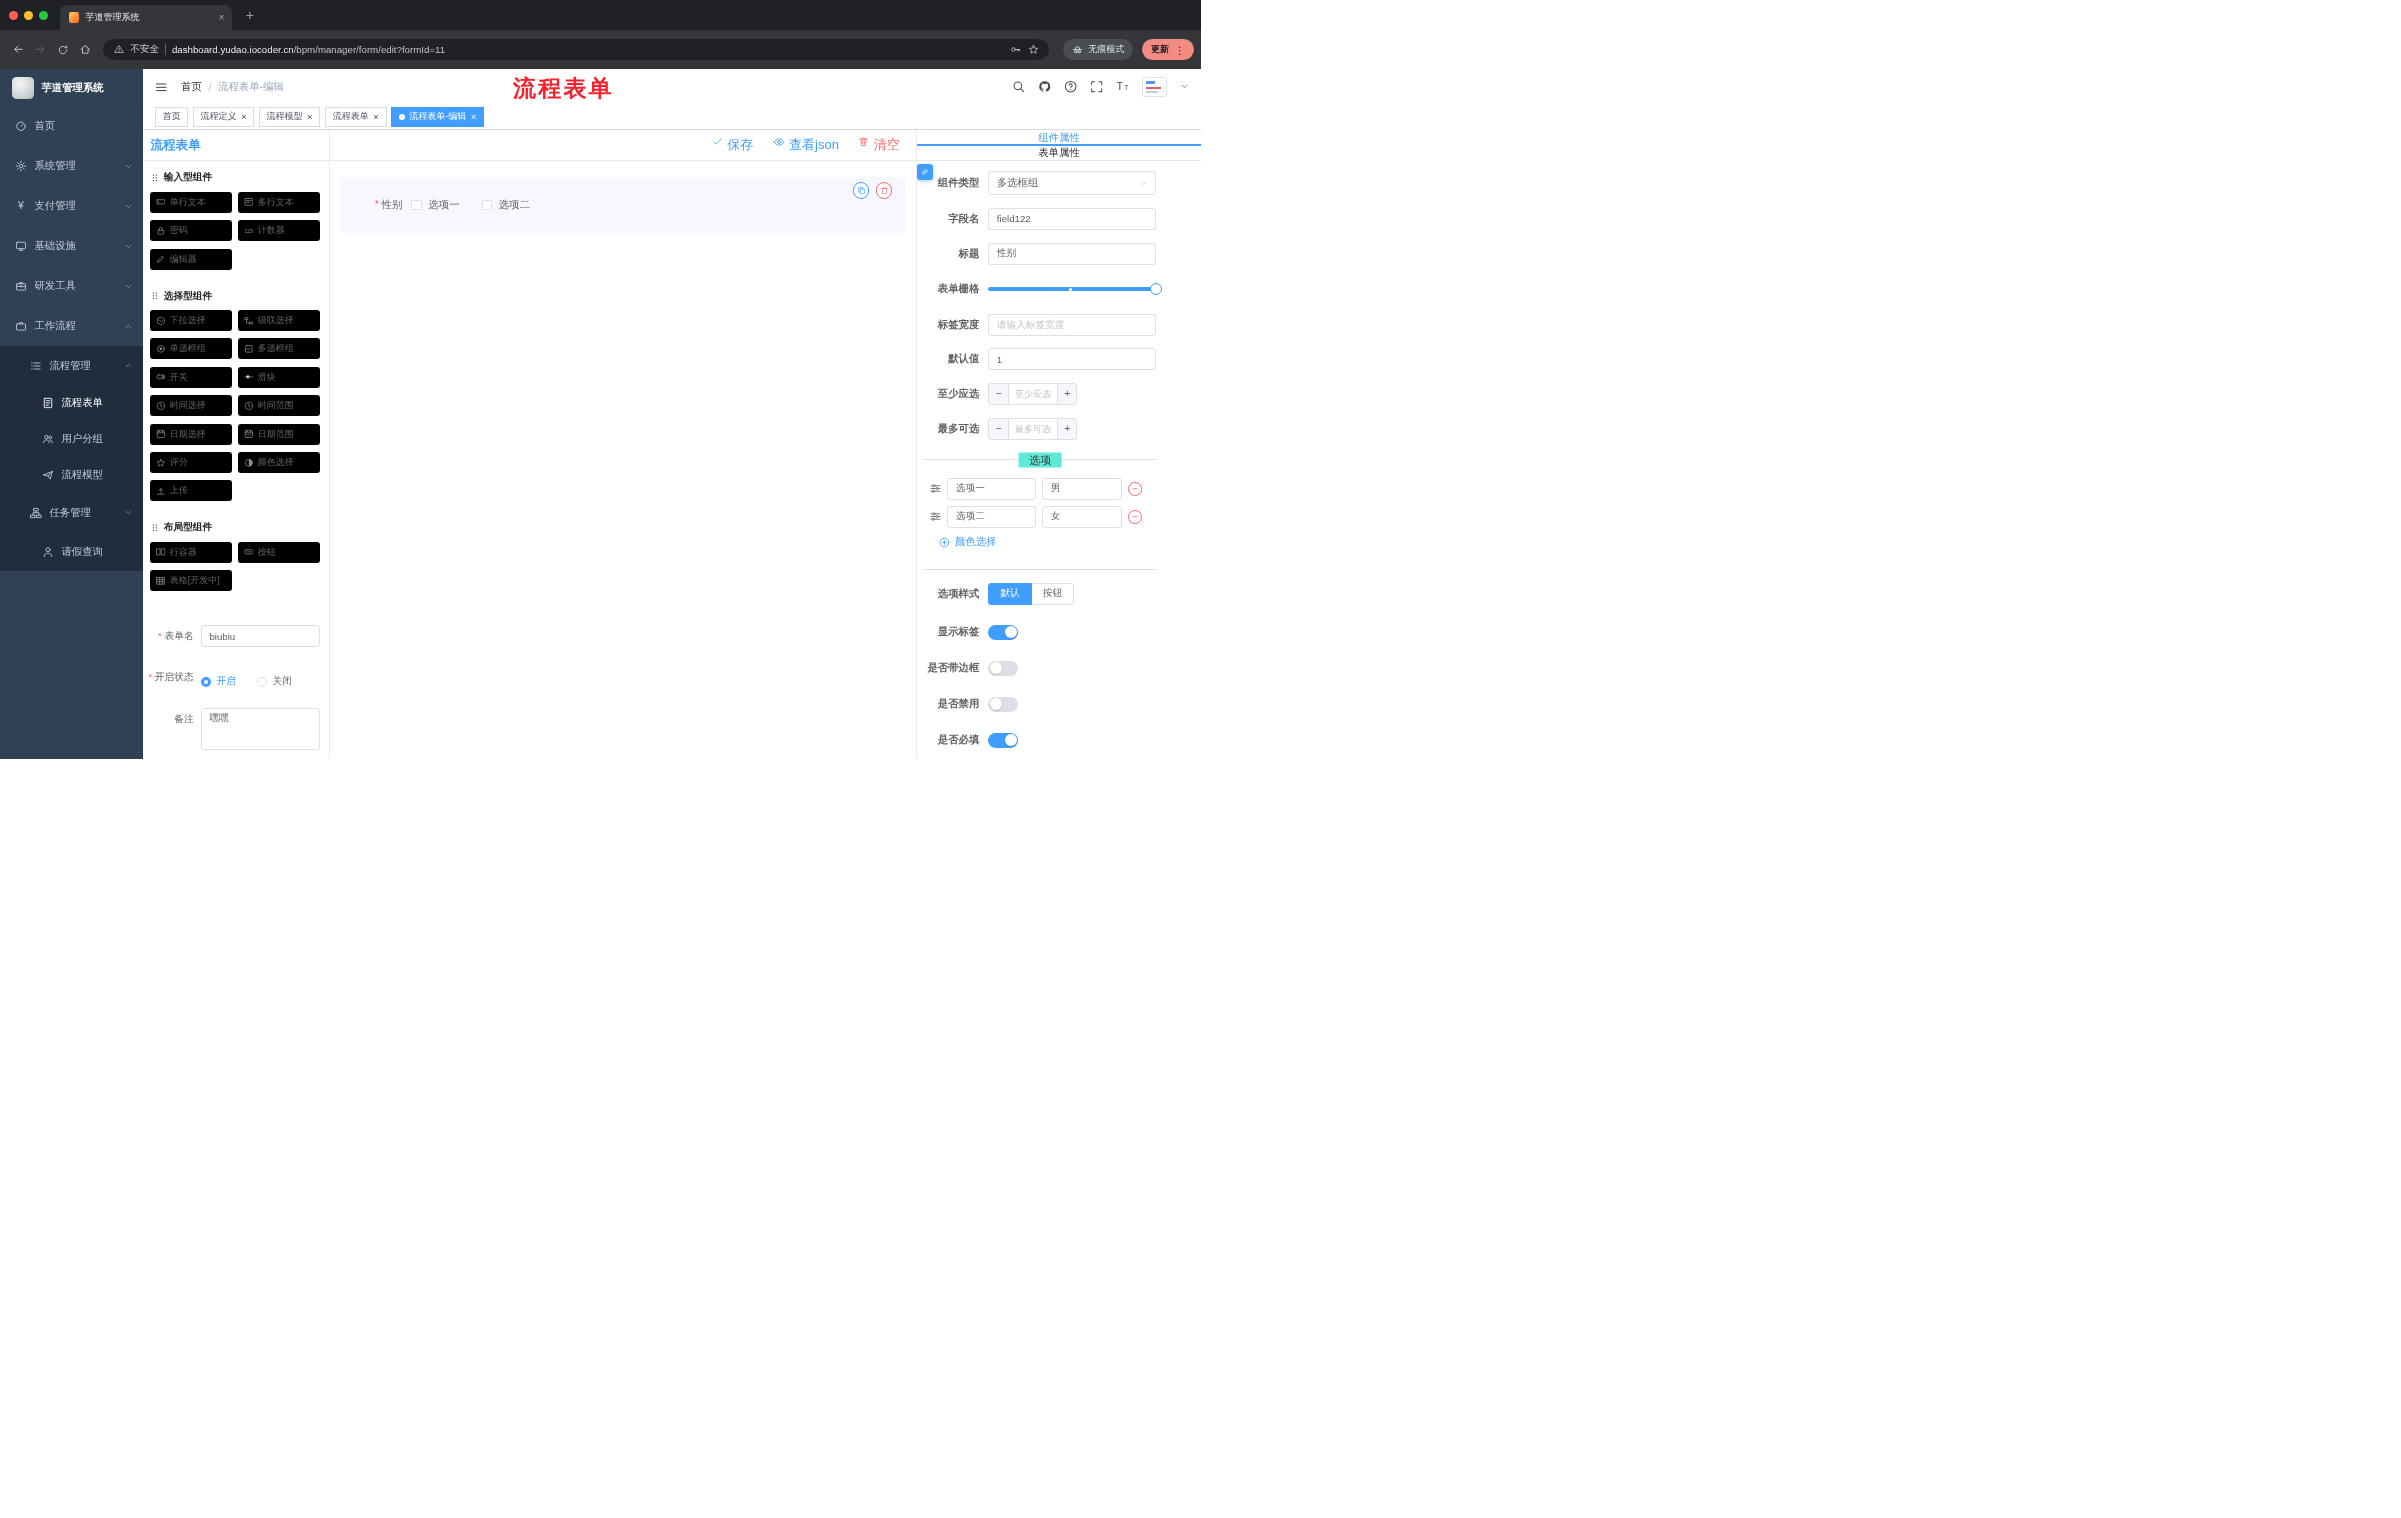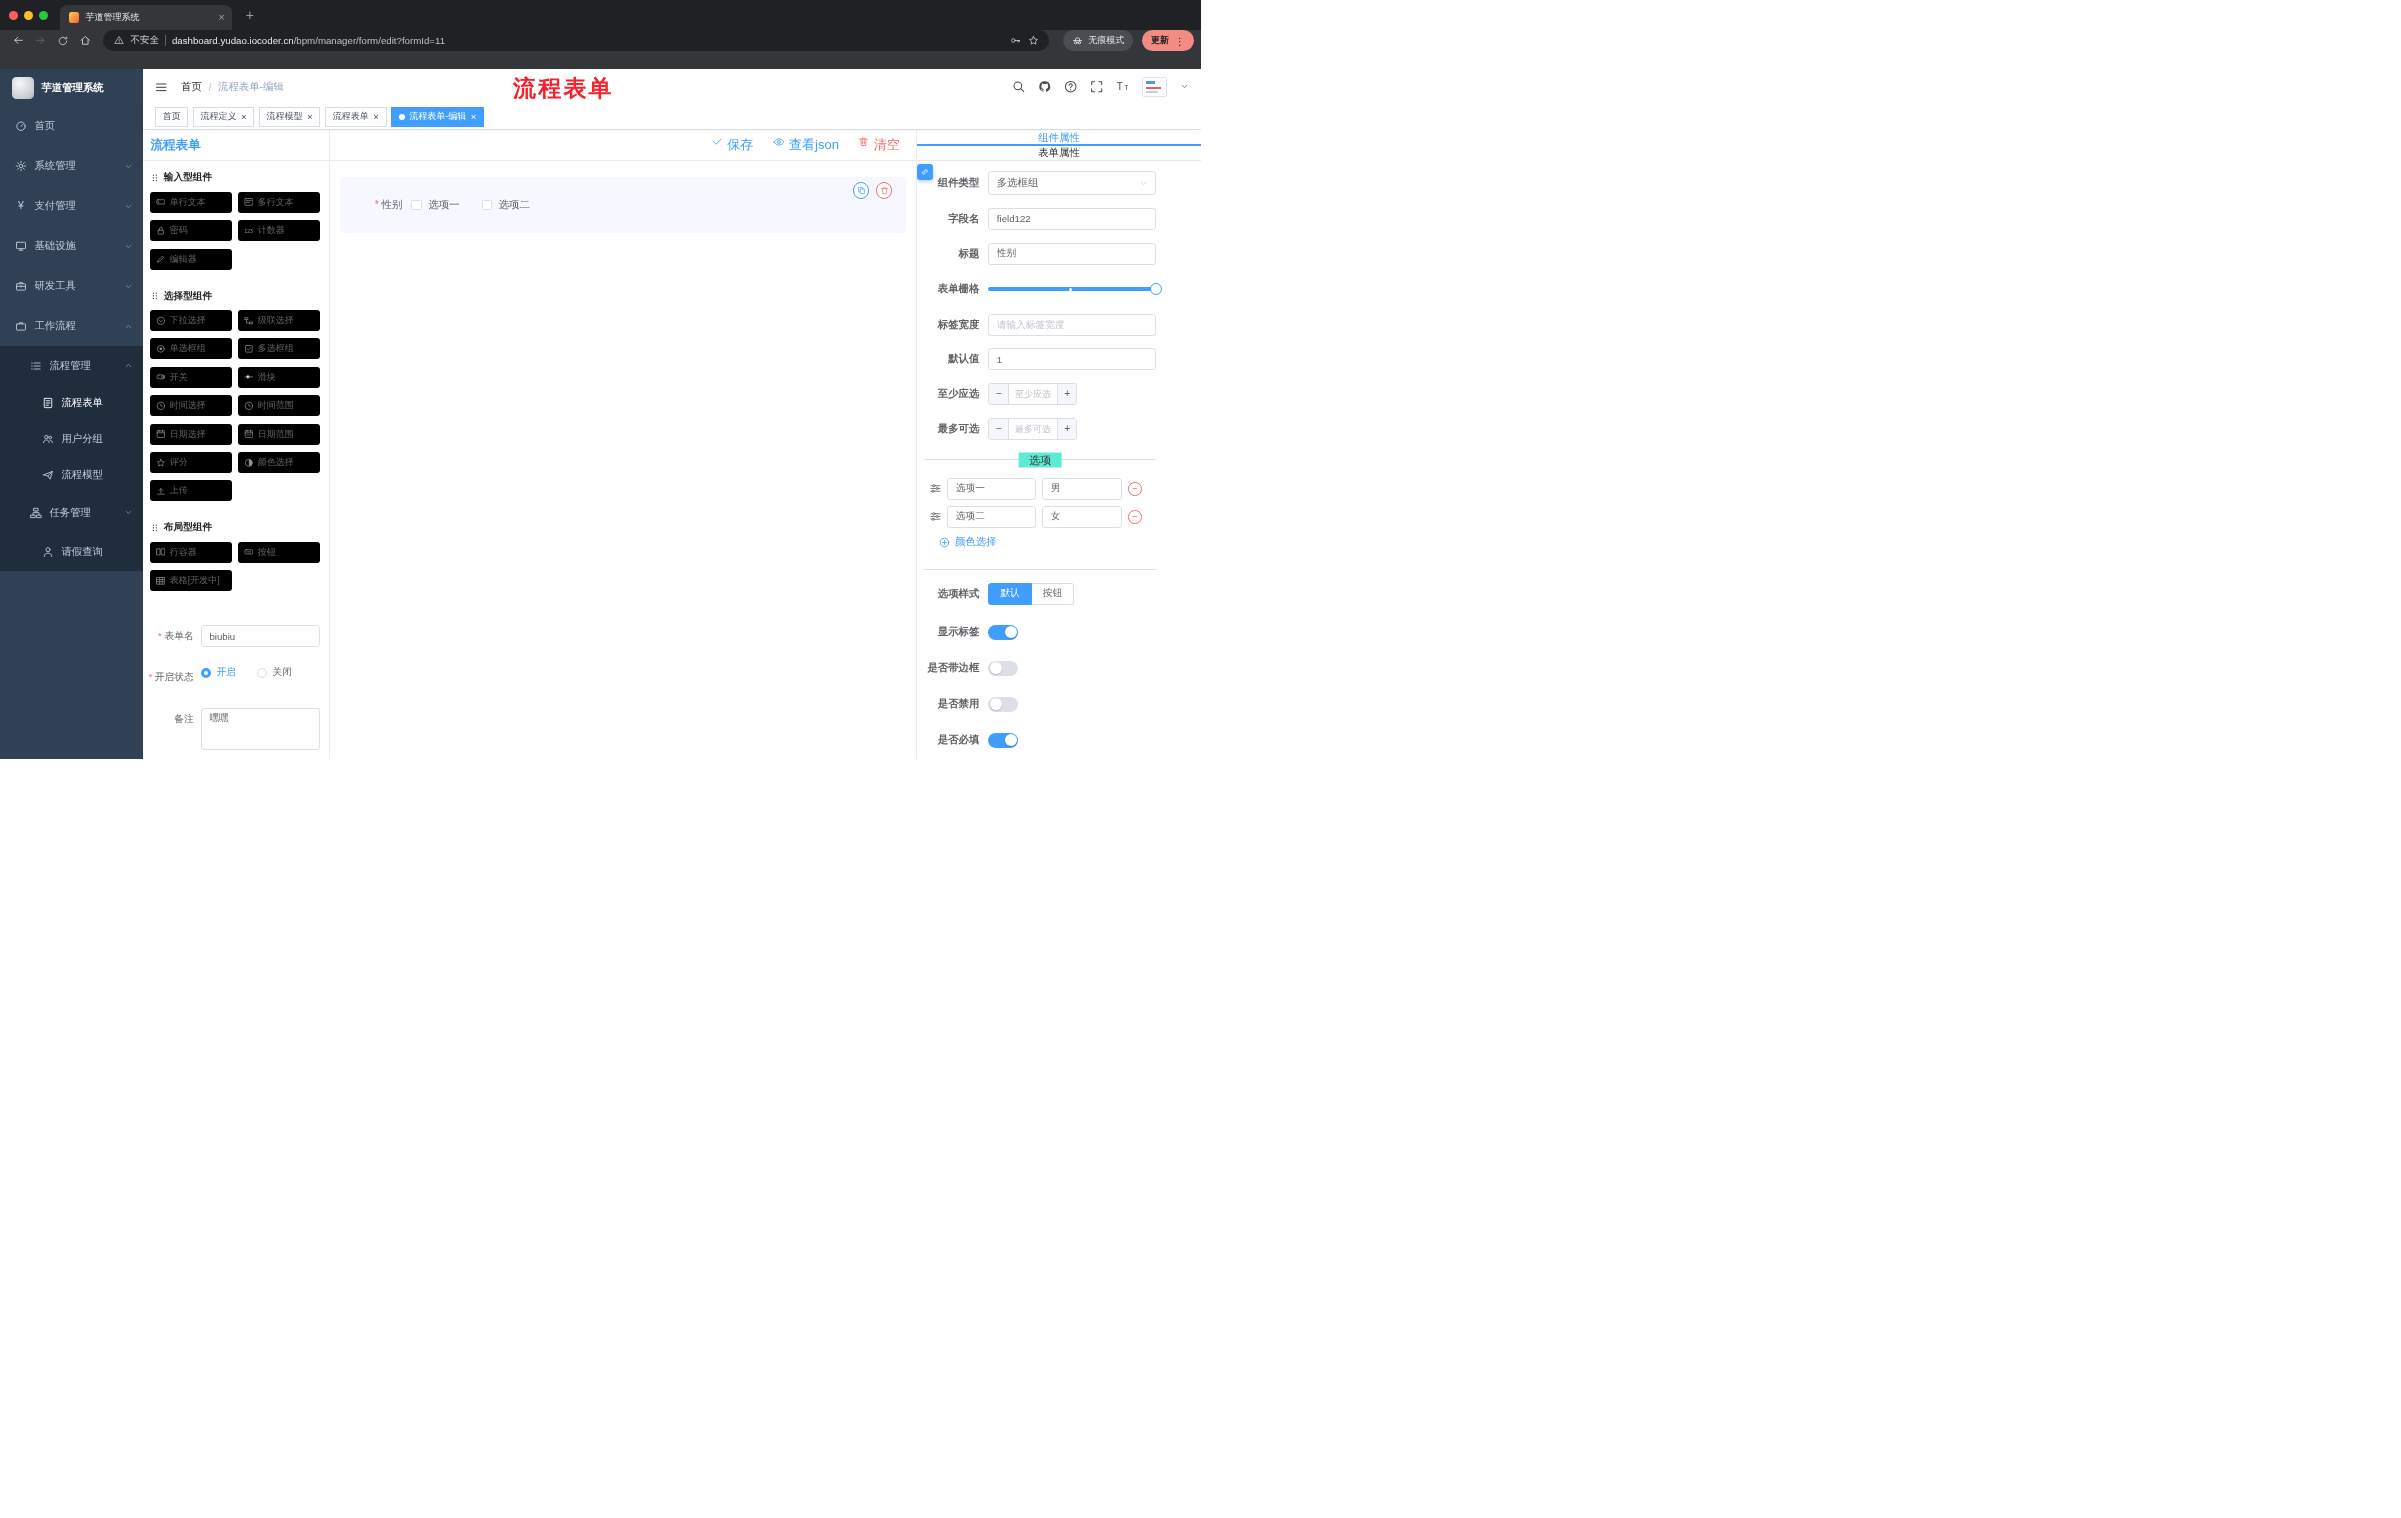--- a/index.html
+++ b/index.html
@@ -10,21 +10,21 @@
 
   
   .tab-strip { height:30px; background:#202124; display:flex; align-items:center; flex-shrink:0; }
   .lights { display:flex; gap:6px; padding:0 12px 0 9px; }
   .light { width:9px; height:9px; border-radius:50%; }
   .browser-tab { align-self:flex-end; width:172px; height:25px; background:#35363a; border-radius:7.4px 7.4px 0 0; display:flex; align-items:center; gap:6px; padding:0 7.4px 0 9px; color:#e8eaed; font-size:9px; }
   .favicon { width:10.4px; height:10.4px; border-radius:2.2px; background:linear-gradient(135deg,#ffd24d,#ff8a3d 60%,#ff5d2e); }
   .tab-title { flex:1; white-space:nowrap; overflow:hidden; }
   .tab-close { color:#9aa0a6; font-size:10.4px; cursor:pointer; }
   .newtab { width:21px; height:21px; margin-left:7.4px; color:#9aa0a6; font-size:14px; display:flex; align-items:center; justify-content:center; }
-  .address-bar { height:39px; background:#35363a; display:flex; gap:1.5px; padding:0 7.4px; flex-shrink:0; }
+  .address-bar { height:39px; background:#35363a; display:flex; align-items:center; gap:1.5px; padding:0 7.4px; flex-shrink:0; }
   .nav-btn { width:21px; height:21px; display:flex; align-items:center; justify-content:center; color:#c7cbcf; border-radius:50%; cursor:pointer; }
   .nav-btn.disabled { color:#5f6368; }
   .url-box { flex:1; height:21px; margin:0 6px; background:#202124; border-radius:10.4px; display:flex; align-items:center; padding:0 10.4px; gap:6px; color:#bdc1c6; font-size:9.7px; }
   .url-domain { color:#e8eaed; } .url-path { color:#bdc1c6; }
   .sec-label { color:#c7cbcf; }
   .url-sep { width:0.7px; height:10.4px; background:#5f6368; }
   .url-right { margin-left:auto; display:flex; align-items:center; gap:7.4px; color:#c7cbcf; }
   .chip { height:21px; border-radius:10.4px; display:flex; align-items:center; gap:5.2px; padding:0 9px; font-size:9px; }
   .incog { background:#4a4d51; color:#e8eaed; margin-left:6px; }
   .update { background:#f28b82; color:#202124; font-weight:700; margin-left:7.4px; }
@@ -79,21 +79,21 @@
   .group-items { display:flex; flex-wrap:wrap; gap:7.4px 6px; }
   .pal-item { width:82px; height:21px; display:flex; align-items:center; gap:4.5px; padding:0 5.2px; background:#000000; border-radius:3px; font-size:9px; color:#606266; cursor:move; }
   .pal-item .pic { color:#8a8e99; display:flex; }
   .meta-form { padding:34px 9px 12px 0; }
   .meta-row { display:flex; align-items:flex-start; margin-bottom:19.3px; }
   .meta-label { width:58px; text-align:right; padding-right:7.4px; font-size:9.7px; color:#606266; line-height:22px; flex-shrink:0; white-space:nowrap; }
   .req::before { content:"* "; color:#f56c6c; }
   .el-input { height:22px; border:0.7px solid #dcdfe6; border-radius:3px; padding:0 7.4px; font-size:9.7px; color:#606266; width:100%; background:#fff; font-family:inherit; outline:none; }
   .el-input::placeholder { color:#c0c4cc; }
   .meta-ctrl { flex:1; }
-  .radio-group { display:flex; align-items:flex-start; gap:21px; height:22px; }
+  .radio-group { display:flex; align-items:flex-end; gap:21px; height:22px; }
   .radio { display:flex; align-items:center; gap:5.2px; font-size:9.7px; color:#606266; cursor:pointer; }
   .rdot { width:10.4px; height:10.4px; border-radius:50%; border:0.7px solid #dcdfe6; background:#fff; }
   .radio.checked { color:#409eff; }
   .radio.checked .rdot { border:3px solid #409eff; }
   .el-textarea { width:100%; height:42px; border:0.7px solid #dcdfe6; border-radius:3px; padding:3.7px 7.4px; font-size:9.7px; color:#606266; resize:none; font-family:inherit; outline:none; }
 
   .center-board { flex:1; display:flex; flex-direction:column; min-width:0; }
   .action-bar { height:31px; display:flex; align-items:center; justify-content:flex-end; gap:19.3px; padding-right:16.3px; border-bottom:0.7px solid #f1e8e8; flex-shrink:0; }
   .act-btn { display:flex; align-items:flex-start; gap:4.5px; font-size:13px; color:#409eff; cursor:pointer; }
   .act-btn.danger { color:#f56c6c; }

